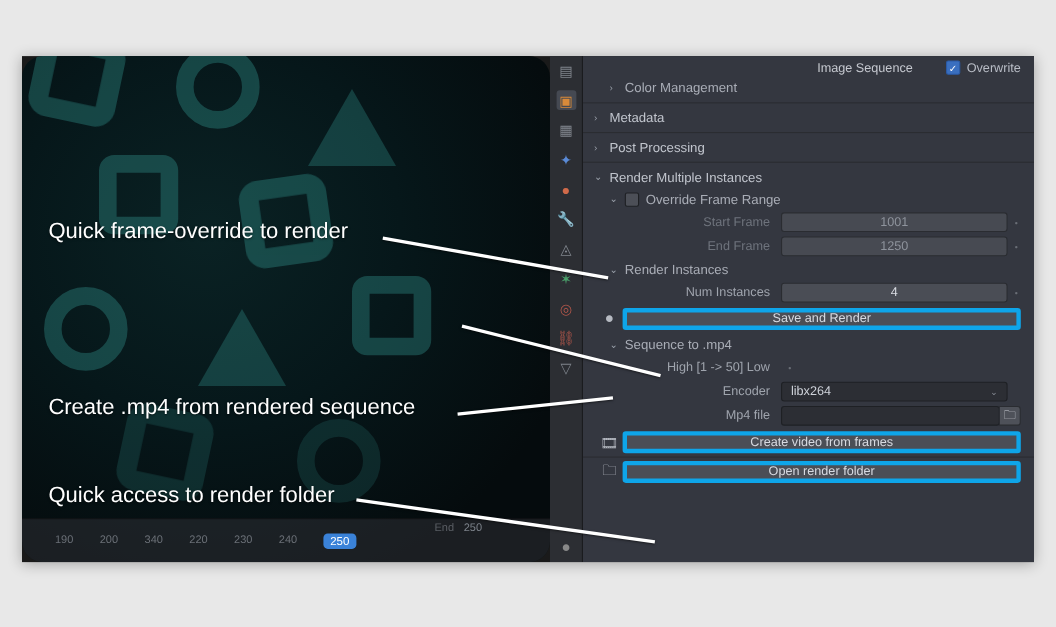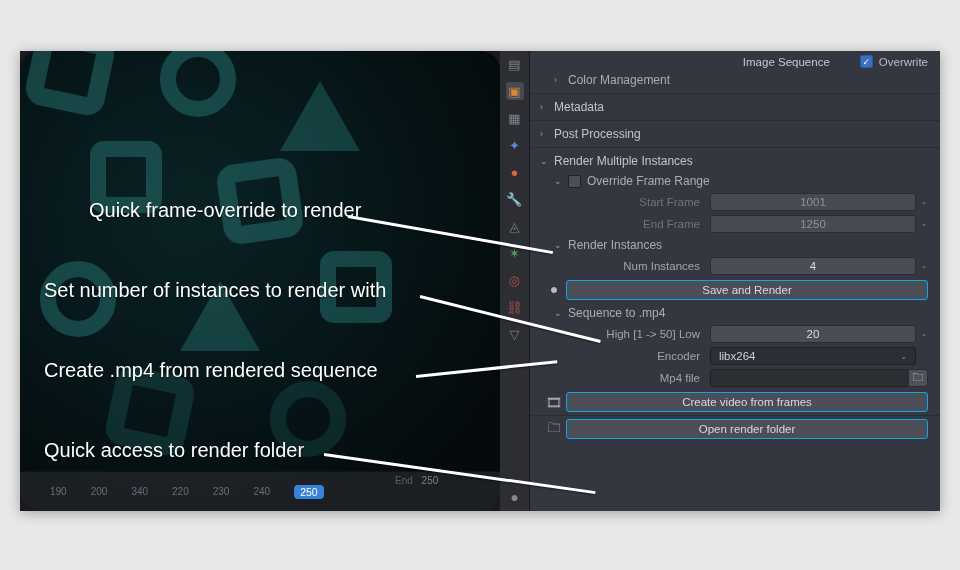--- a/index.html
+++ b/index.html
@@ -109,21 +109,21 @@
     border: 1px solid #2a2c31; margin-left: -1px; display:flex;align-items:center;justify-content:center;
     color:#c9ccd3; font-size:11px;
   }
 
   .btnrow { display:flex; align-items:center; margin: 3px 12px 3px 12px; gap:0; }
   .btnrow .ic {
     width: 24px; height: 20px; display:flex;align-items:center;justify-content:center;
     color:#b6bac2; font-size:13px;
   }
   .btnrow .b {
-    flex:1; height:20px; background:#4b4e56; border:1px solid #0ea5e9; border-radius:3px;
+    flex:1; height:20px; background:#4b4e56; border:4px solid #0ea5e9; border-radius:3px;
     color:#d7dae1; font-size:11.5px; display:flex;align-items:center;justify-content:center;
     cursor:pointer;
   }
 
   
   .annot {
     position: absolute; color: #fff; font-size: 20px; font-weight: 400;
     text-shadow: 0 1px 2px rgba(0,0,0,.6); white-space: nowrap;
     pointer-events: none;
   }
@@ -248,21 +248,20 @@
       <div class="b">Save and Render</div>
     </div>
 
     <div class="hdr sub">
       <span class="chev">⌄</span>
       <span>Sequence to .mp4</span>
     </div>
 
     <div class="field-row">
       <span class="lbl">High [1 -&gt; 50] Low</span>
-      <div class="input">20</div>
       <span class="dot">•</span>
     </div>
     <div class="field-row">
       <span class="lbl">Encoder</span>
       <div class="sel">
         <span>libx264</span>
         <span class="car">⌄</span>
       </div>
       <span class="dot" style="visibility:hidden">•</span>
     </div>
@@ -279,24 +278,23 @@
 
     <div class="sep"></div>
 
     <div class="btnrow">
       <div class="ic">🗀</div>
       <div class="b">Open render folder</div>
     </div>
 
   </div>
 
-  <div class="annot" style="left:24px; top:148px;margin-left:45px;">Quick frame-override to render</div>
+  <div class="annot" style="left:24px; top:148px;">Quick frame-override to render</div>
   <div class="line" style="left:328px; top:164px; width:208px; transform:rotate(10deg);"></div>
 
-  <div class="annot" style="left:24px; top:228px;">Set number of instances to render with</div>
   <div class="line" style="left:400px; top:244px; width:186px; transform:rotate(14deg);"></div>
 
   <div class="annot" style="left:24px; top:308px;">Create .mp4 from rendered sequence</div>
   <div class="line" style="left:396px; top:324px; width:142px; transform:rotate(-6deg);"></div>
 
   <div class="annot" style="left:24px; top:388px;">Quick access to render folder</div>
   <div class="line" style="left:304px; top:402px; width:274px; transform:rotate(8deg);"></div>
 
 </div>
 

